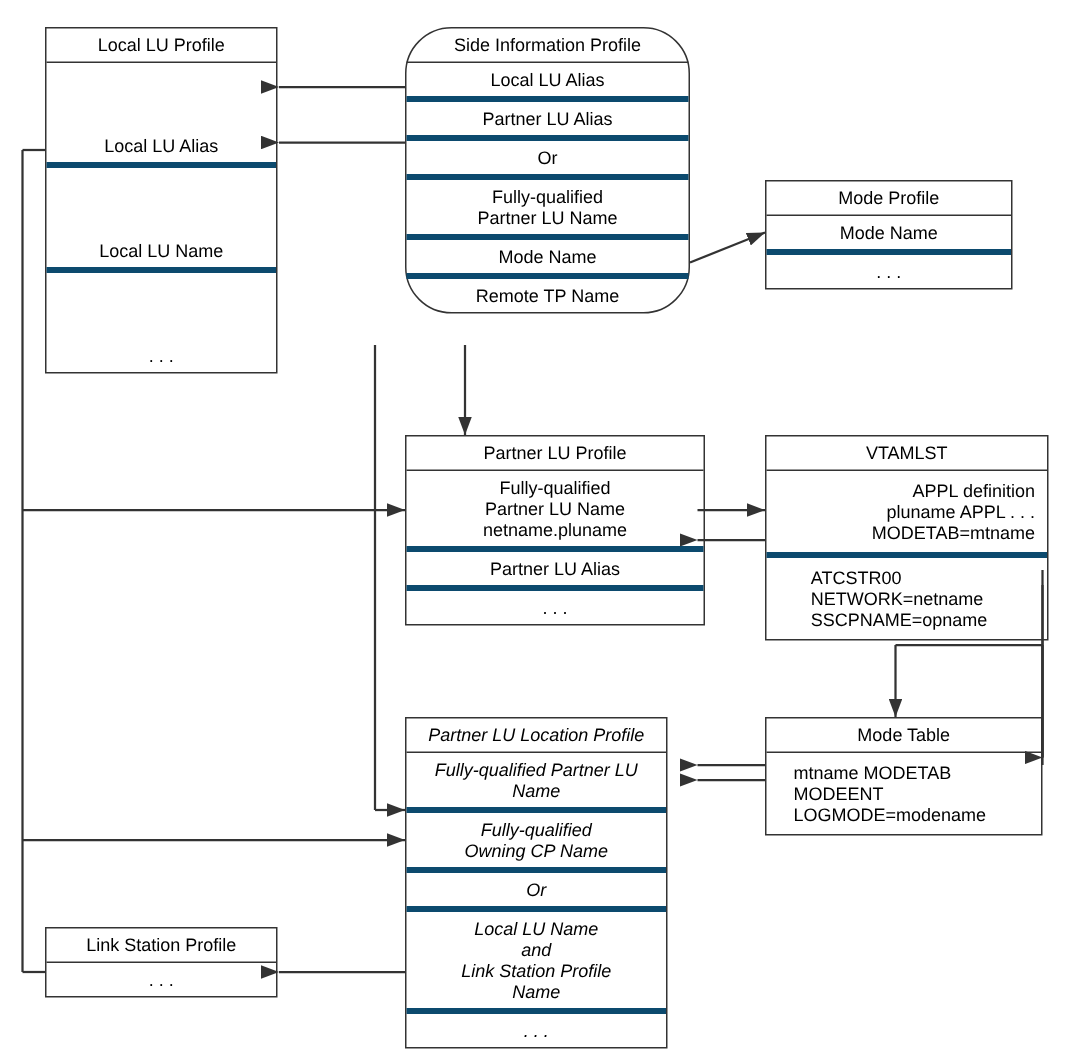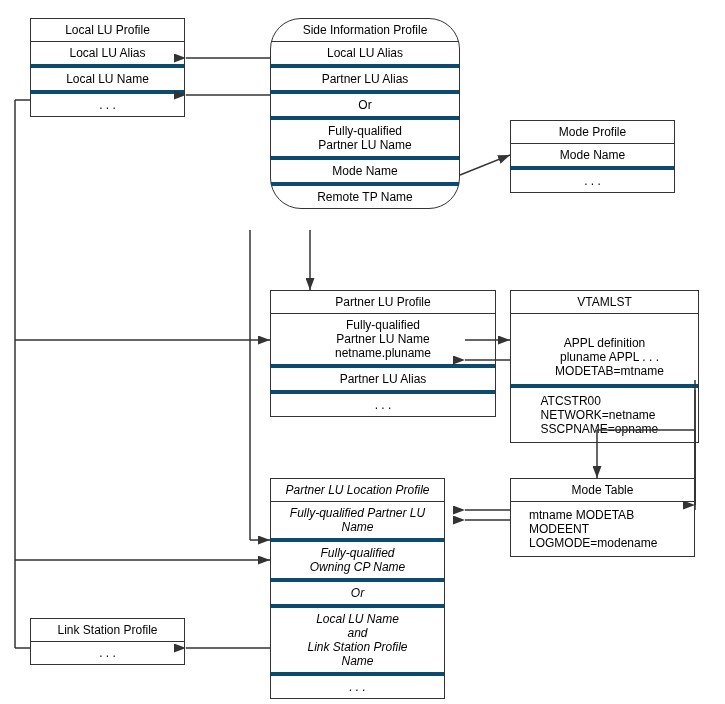--- a/index.html
+++ b/index.html
@@ -53,21 +53,21 @@
       width: 725px;
       height: 704px;
       pointer-events: none;
     }
   </style>
 </head>
 <body>
 
 <div class="diagram">
 
-  <div class="box" style="left:30px; top:18px; width:155px;">
+  <div class="box" style="left:30px; top:18px; width:155px;gap:44px;">
     <div class="box-title">Local LU Profile</div>
     <div class="box-row">Local LU Alias</div>
     <div class="box-row">Local LU Name</div>
     <div class="box-row no-border">. . .</div>
   </div>
 
   <div class="box" style="left:270px; top:18px; width:190px;border-radius:31px;">
     <div class="box-title">Side Information Profile</div>
     <div class="box-row">Local LU Alias</div>
     <div class="box-row">Partner LU Alias</div>
@@ -76,30 +76,30 @@
     <div class="box-row">Mode Name</div>
     <div class="box-row no-border">Remote TP Name</div>
   </div>
 
   <div class="box" style="left:510px; top:120px; width:165px;">
     <div class="box-title">Mode Profile</div>
     <div class="box-row">Mode Name</div>
     <div class="box-row no-border">. . .</div>
   </div>
 
-  <div class="box" style="left:270px; top:290px; width:226px;">
+  <div class="box" style="left:270px; top:290px; width:200px;">
     <div class="box-title">Partner LU Profile</div>
     <div class="box-row">Fully-qualified<br>Partner LU Name<br>netname.pluname</div>
     <div class="box-row">Partner LU Alias</div>
     <div class="box-row no-border">. . .</div>
   </div>
 
   <div class="box" style="left:510px; top:290px; width:189px;">
     <div class="box-title">VTAMLST</div>
-    <div class="box-row" style="text-align:center; padding:6px 8px;margin-top:16px;">APPL definition<br>&nbsp;&nbsp;&nbsp;pluname APPL . . .<br>&nbsp;&nbsp;&nbsp;MODETAB=mtname</div>
+    <div class="box-row" style="text-align:right; padding:6px 8px;">APPL definition<br>&nbsp;&nbsp;&nbsp;pluname APPL . . .<br>&nbsp;&nbsp;&nbsp;MODETAB=mtname</div>
     <div class="box-row no-border" style="text-align:left; padding:6px 8px;margin-left:43px;">ATCSTR00<br>NETWORK=netname<br>SSCPNAME=opname</div>
   </div>
 
   <div class="box" style="left:270px; top:478px; width:175px;font-style:italic;">
     <div class="box-title">Partner LU Location Profile</div>
     <div class="box-row">Fully-qualified Partner LU Name</div>
     <div class="box-row">Fully-qualified<br>Owning CP Name</div>
     <div class="box-row">Or</div>
     <div class="box-row">Local LU Name<br>and<br>Link Station Profile<br>Name</div>
     <div class="box-row no-border">. . .</div>

